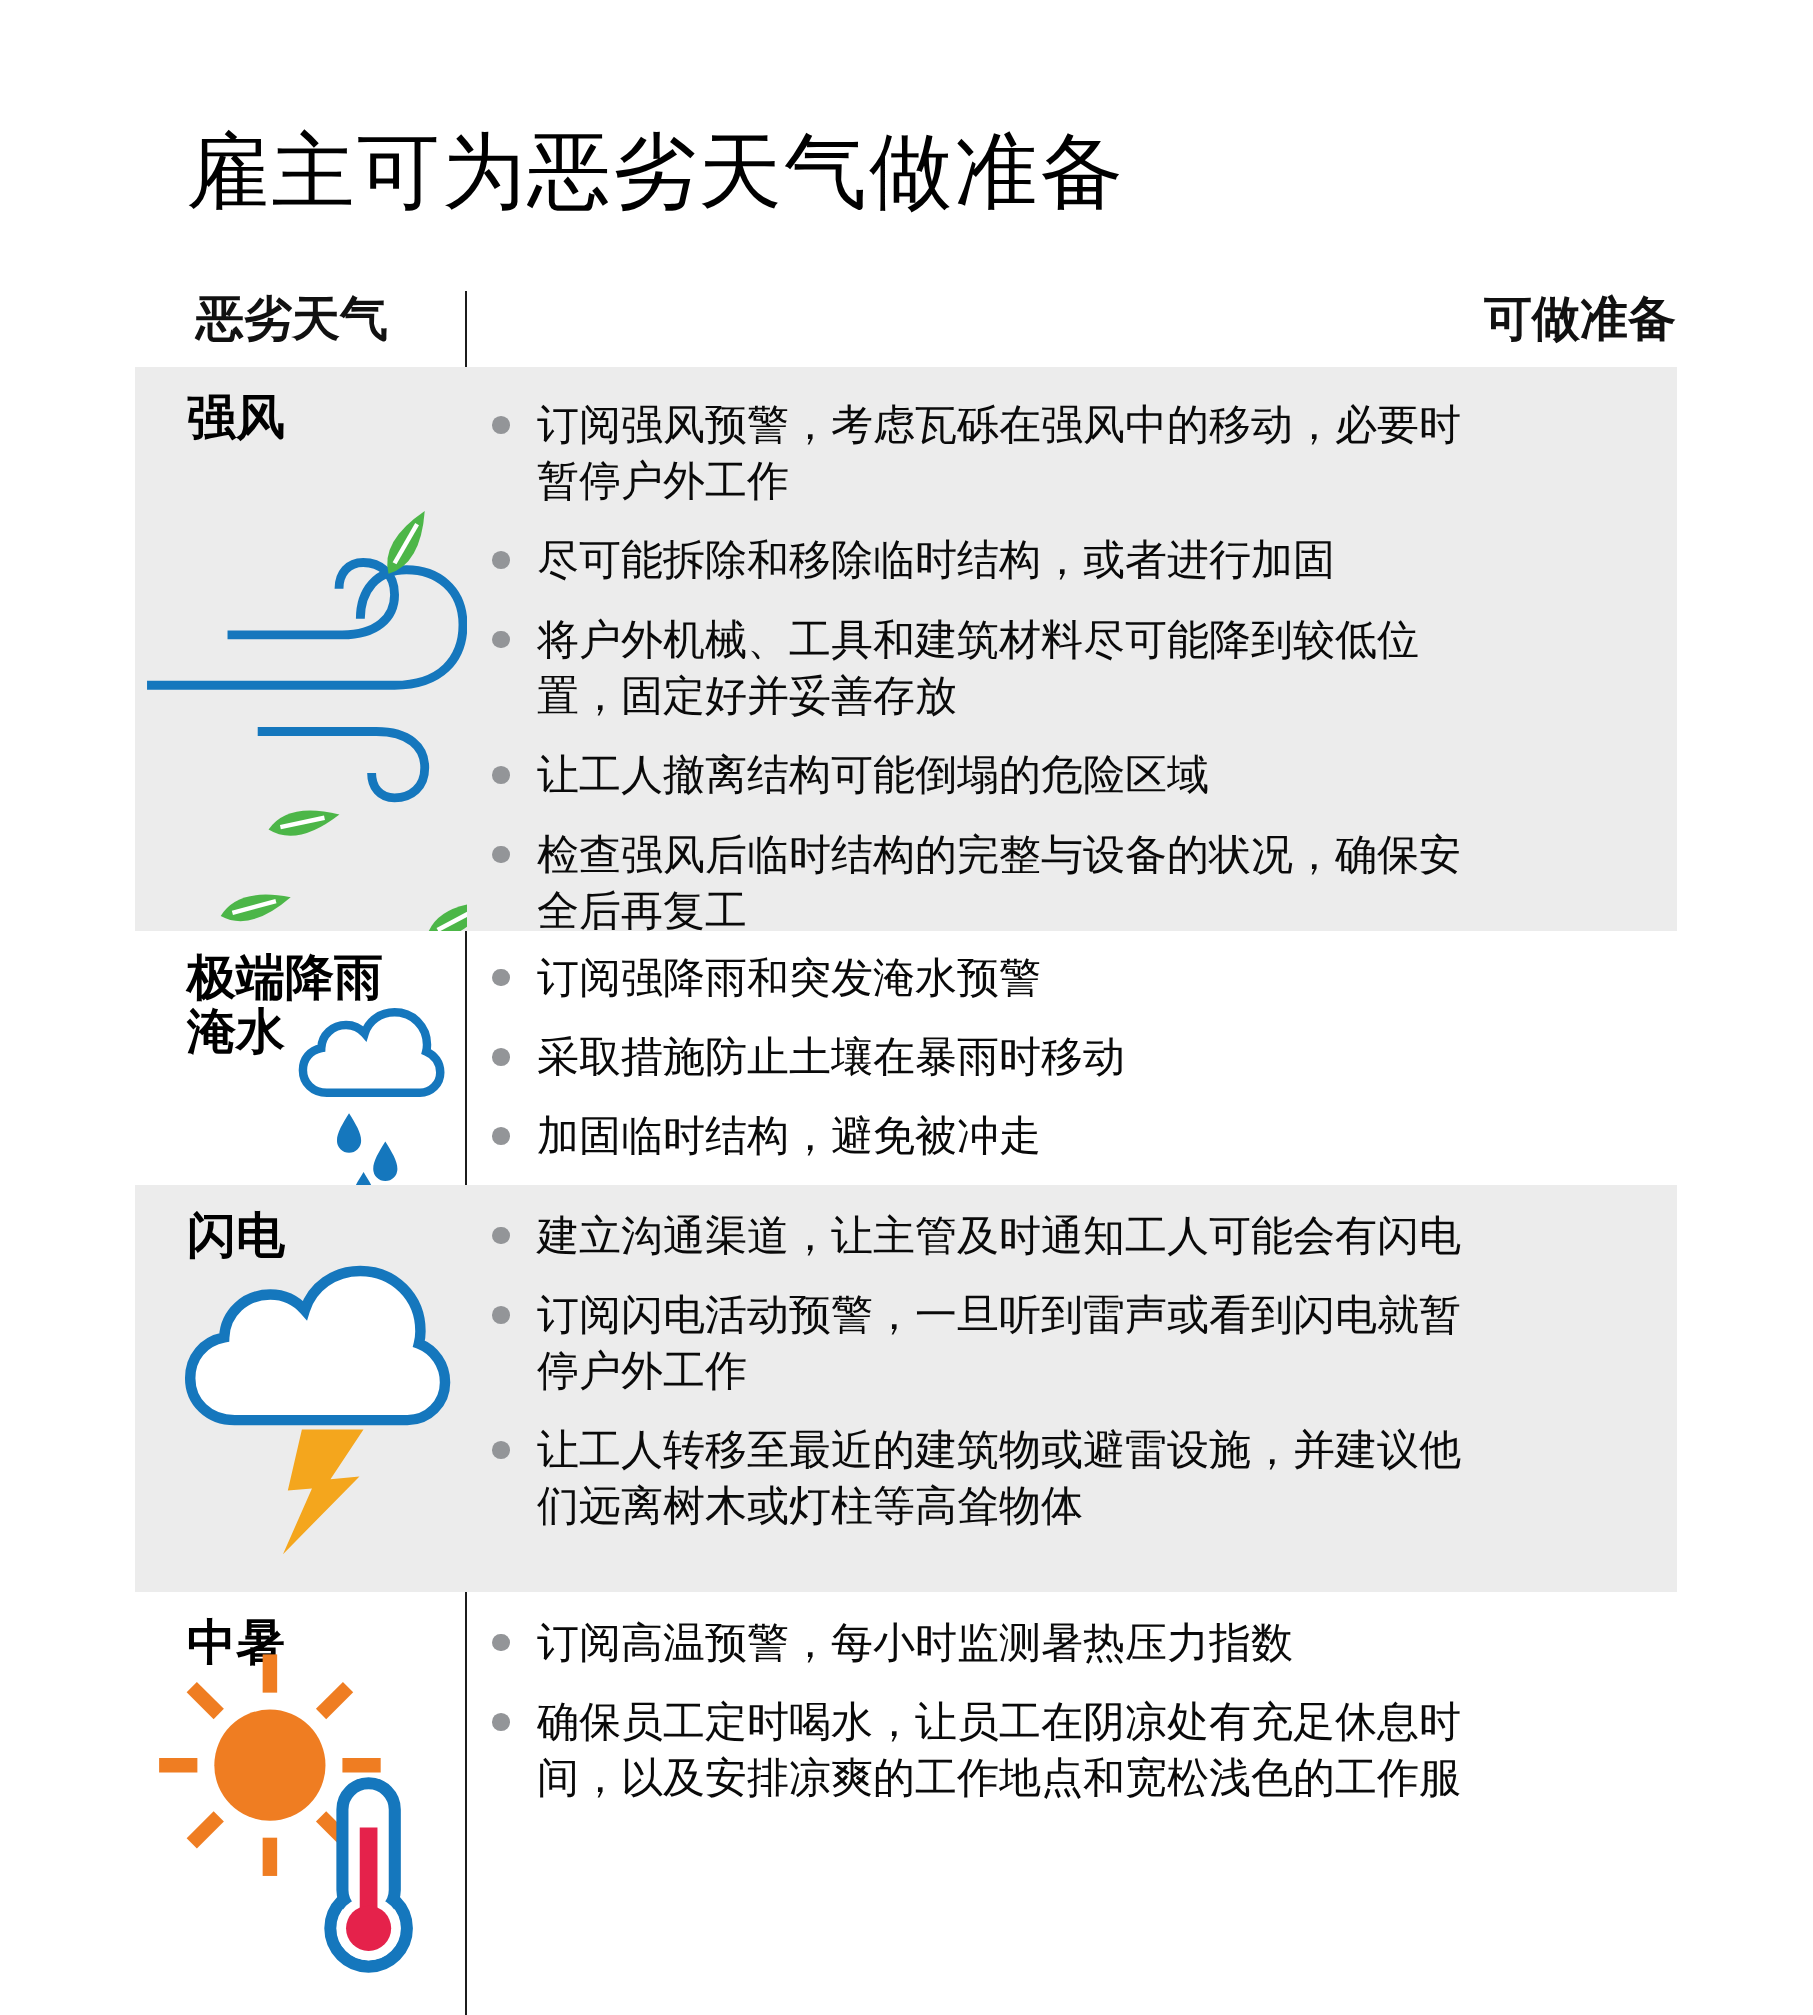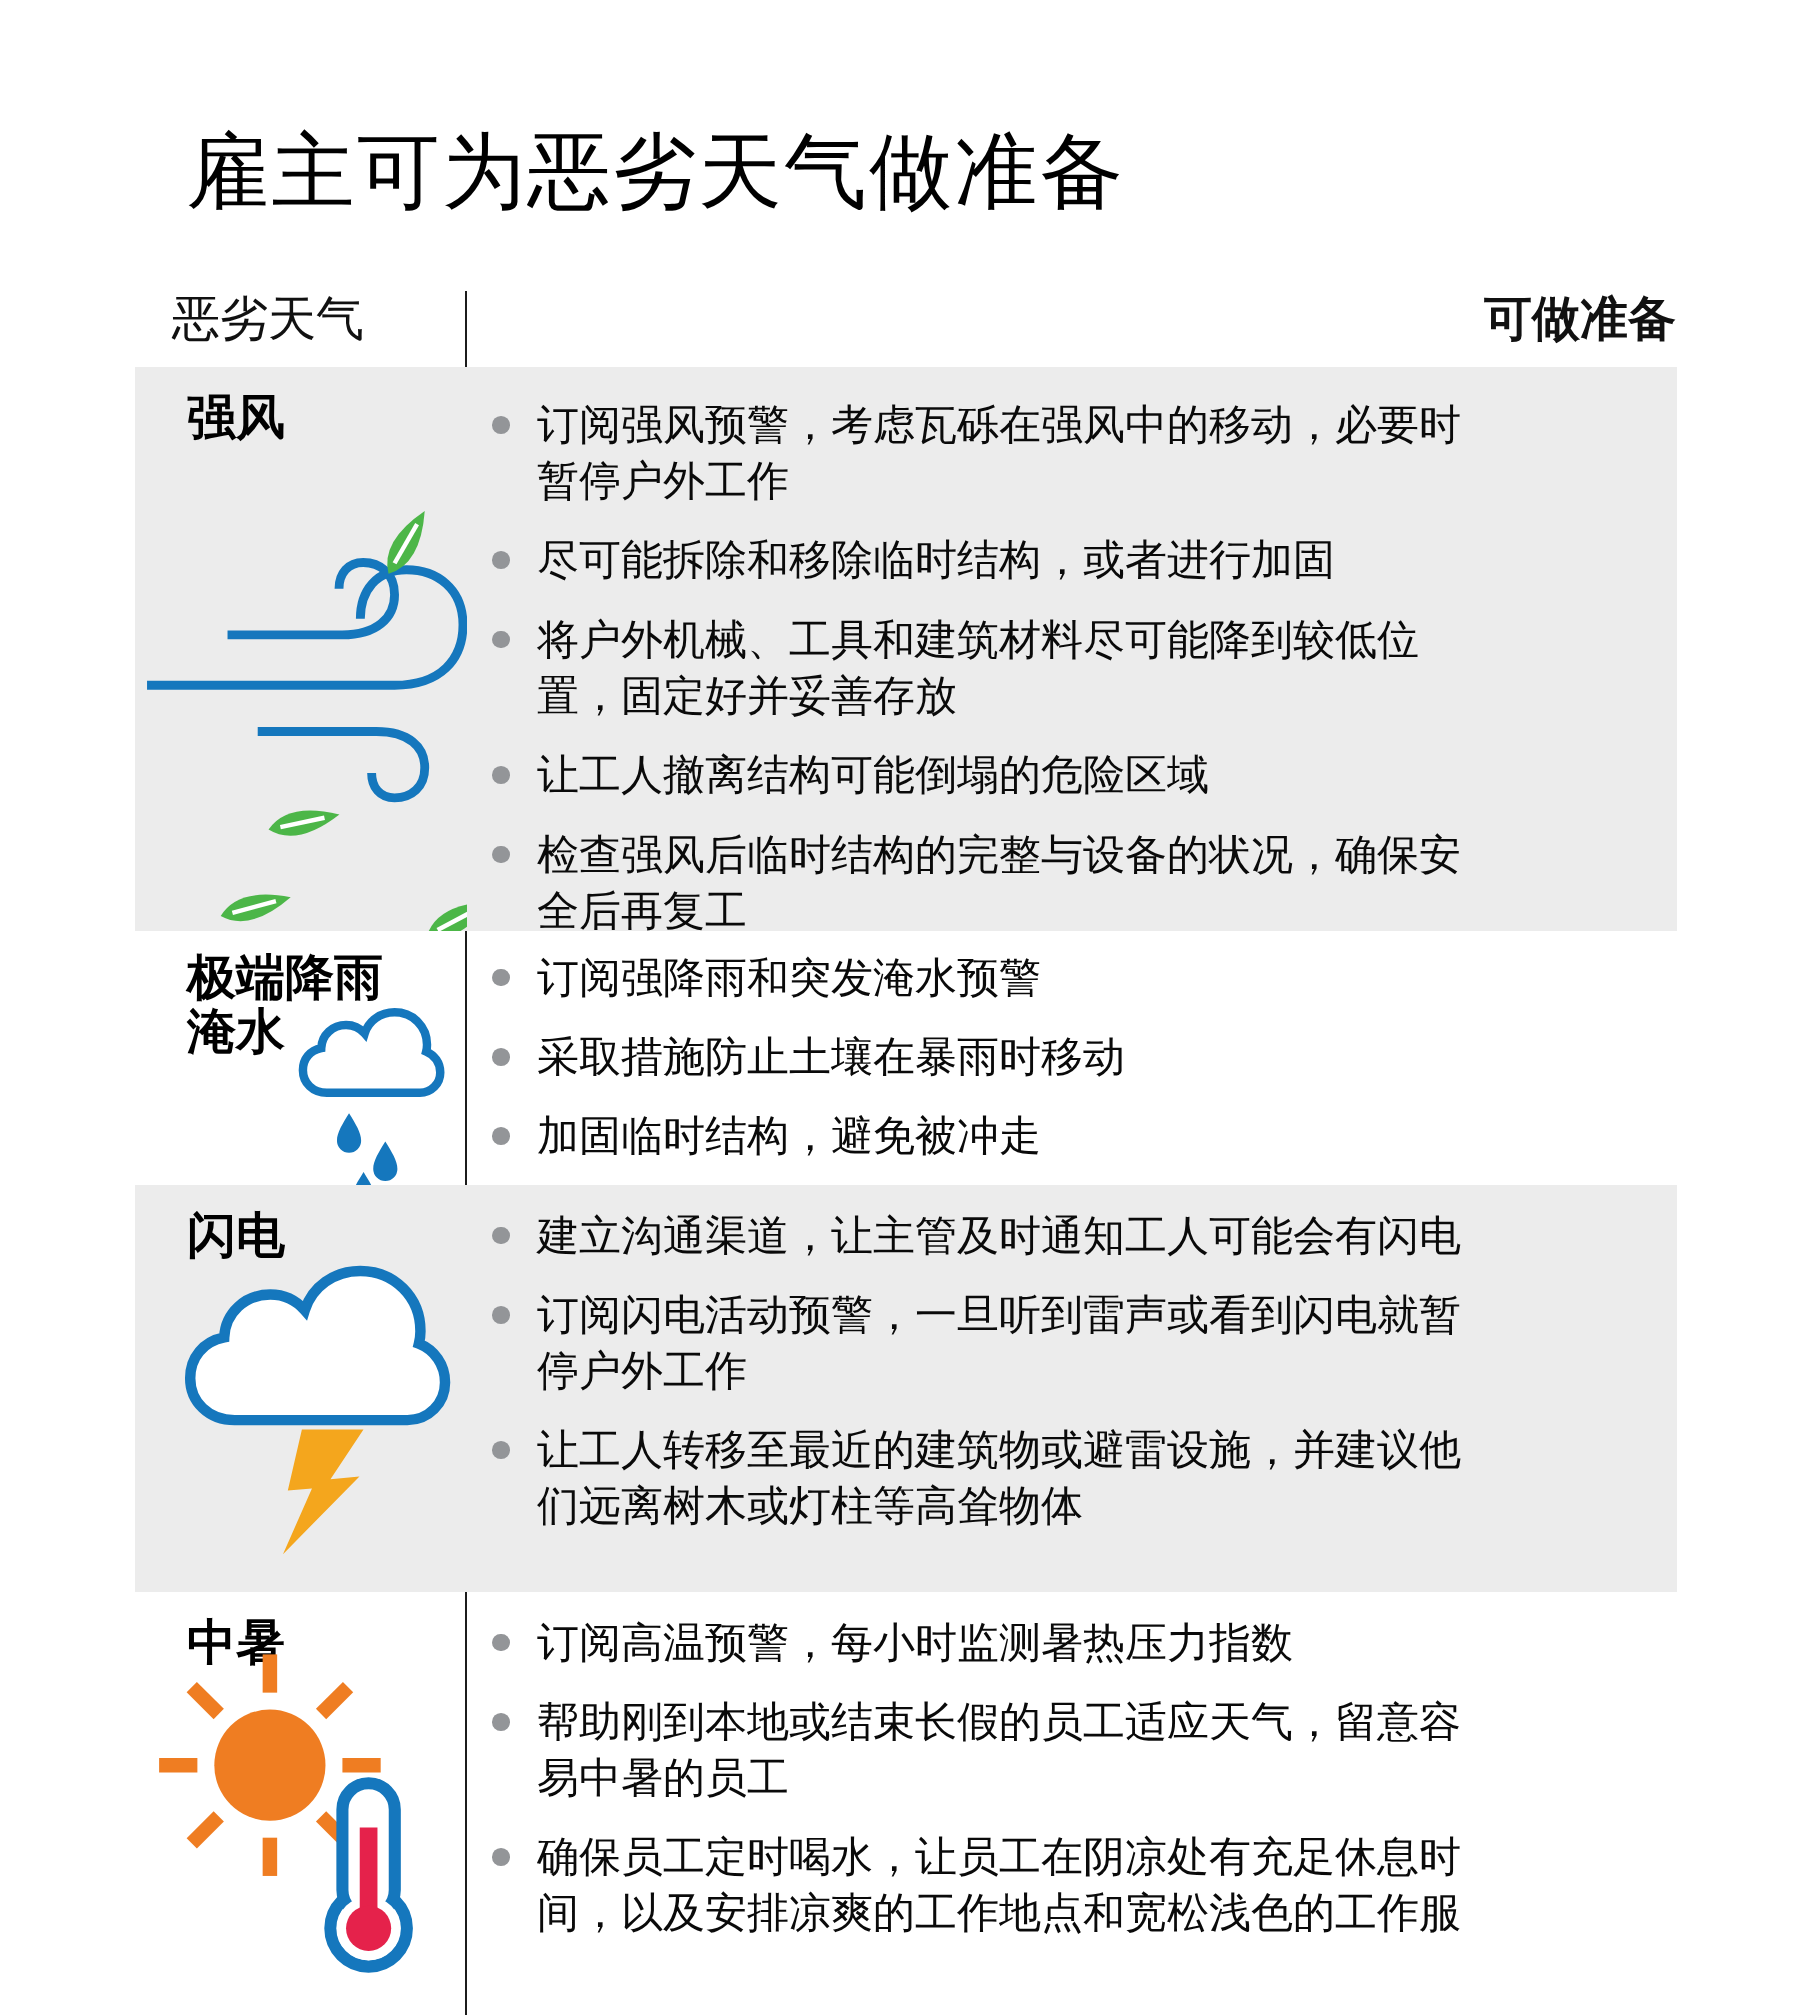--- a/index.html
+++ b/index.html
@@ -1,20 +1,20 @@
 <!DOCTYPE html>
 <html style="font-size:6.4px"><head>
 <meta charset="utf-8">
 <style>
   html,body{margin:0;padding:0;background:#fff;}
   .page{position:relative;width:1814px;height:3079px;background:#ffffff;overflow:hidden;
         font-family:"Liberation Sans","DejaVu Sans",sans-serif;color:#111;}
   .title{position:absolute;left:186px;top:128px;font-size:83px;font-weight:400;
          letter-spacing:2.4px;line-height:1.05;color:#000;}
-  .hcell1{position:absolute;left:172px;top:287px;font-size:48px;font-weight:400;color:#111;}
+  .hcell1{position:absolute;left:196px;top:287px;font-size:48px;font-weight:700;color:#111;}
   .hcell2{position:absolute;left:467px;top:287px;width:1209px;text-align:right;
           font-size:48px;font-weight:600;color:#111;}
   .divider{position:absolute;left:465px;top:291px;width:2.4px;height:2484px;background:#1c1c1c;}
   .tbl{position:absolute;left:135px;top:367px;width:1542px;}
   .row{display:flex;overflow:hidden;}
   .row.shade{background:#ececec;}
   .cell-label{position:relative;width:332px;flex:0 0 332px;box-sizing:border-box;
               padding:23.4px 0 0 52px;}
   .row-label{font-size:49px;font-weight:800;line-height:54px;color:#000;}
   .icon{position:absolute;}
@@ -141,21 +141,20 @@
           <circle cx="315" cy="300" r="138" fill="#ef7d22"></circle>
           <circle cx="560" cy="705" r="95" fill="#ffffff" stroke="#1577bd" stroke-width="30"></circle>
           <rect x="495" y="345" width="130" height="330" rx="65" fill="#ffffff" stroke="#1577bd" stroke-width="30"></rect>
           <circle cx="560" cy="705" r="79" fill="#ffffff"></circle>
           <line x1="560" y1="455" x2="560" y2="660" stroke="#e5224b" stroke-width="44"></line>
           <circle cx="560" cy="705" r="56" fill="#e5224b"></circle>
         </svg>
       </div>
       <div class="cell-bullets">
         <div class="bullet">订阅高温预警，每小时监测暑热压力指数</div>
-        <div class="bullet">帮助刚到本地或结束长假的员工适应天气，留意容易中暑的员工</div>
         <div class="bullet">确保员工定时喝水，让员工在阴凉处有充足休息时间，以及安排凉爽的工作地点和宽松浅色的工作服</div>
 
       </div>
     </div>
 
   </div>
 
 </div>
 
 

